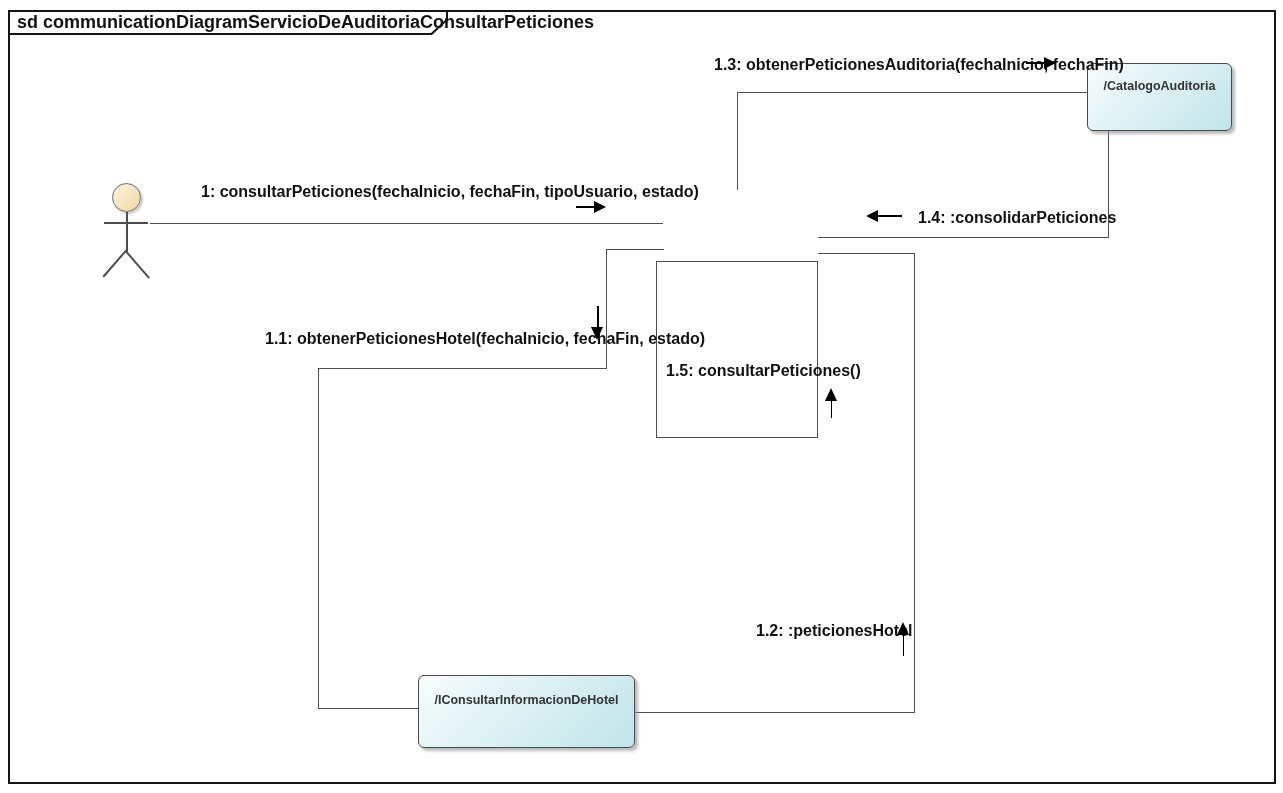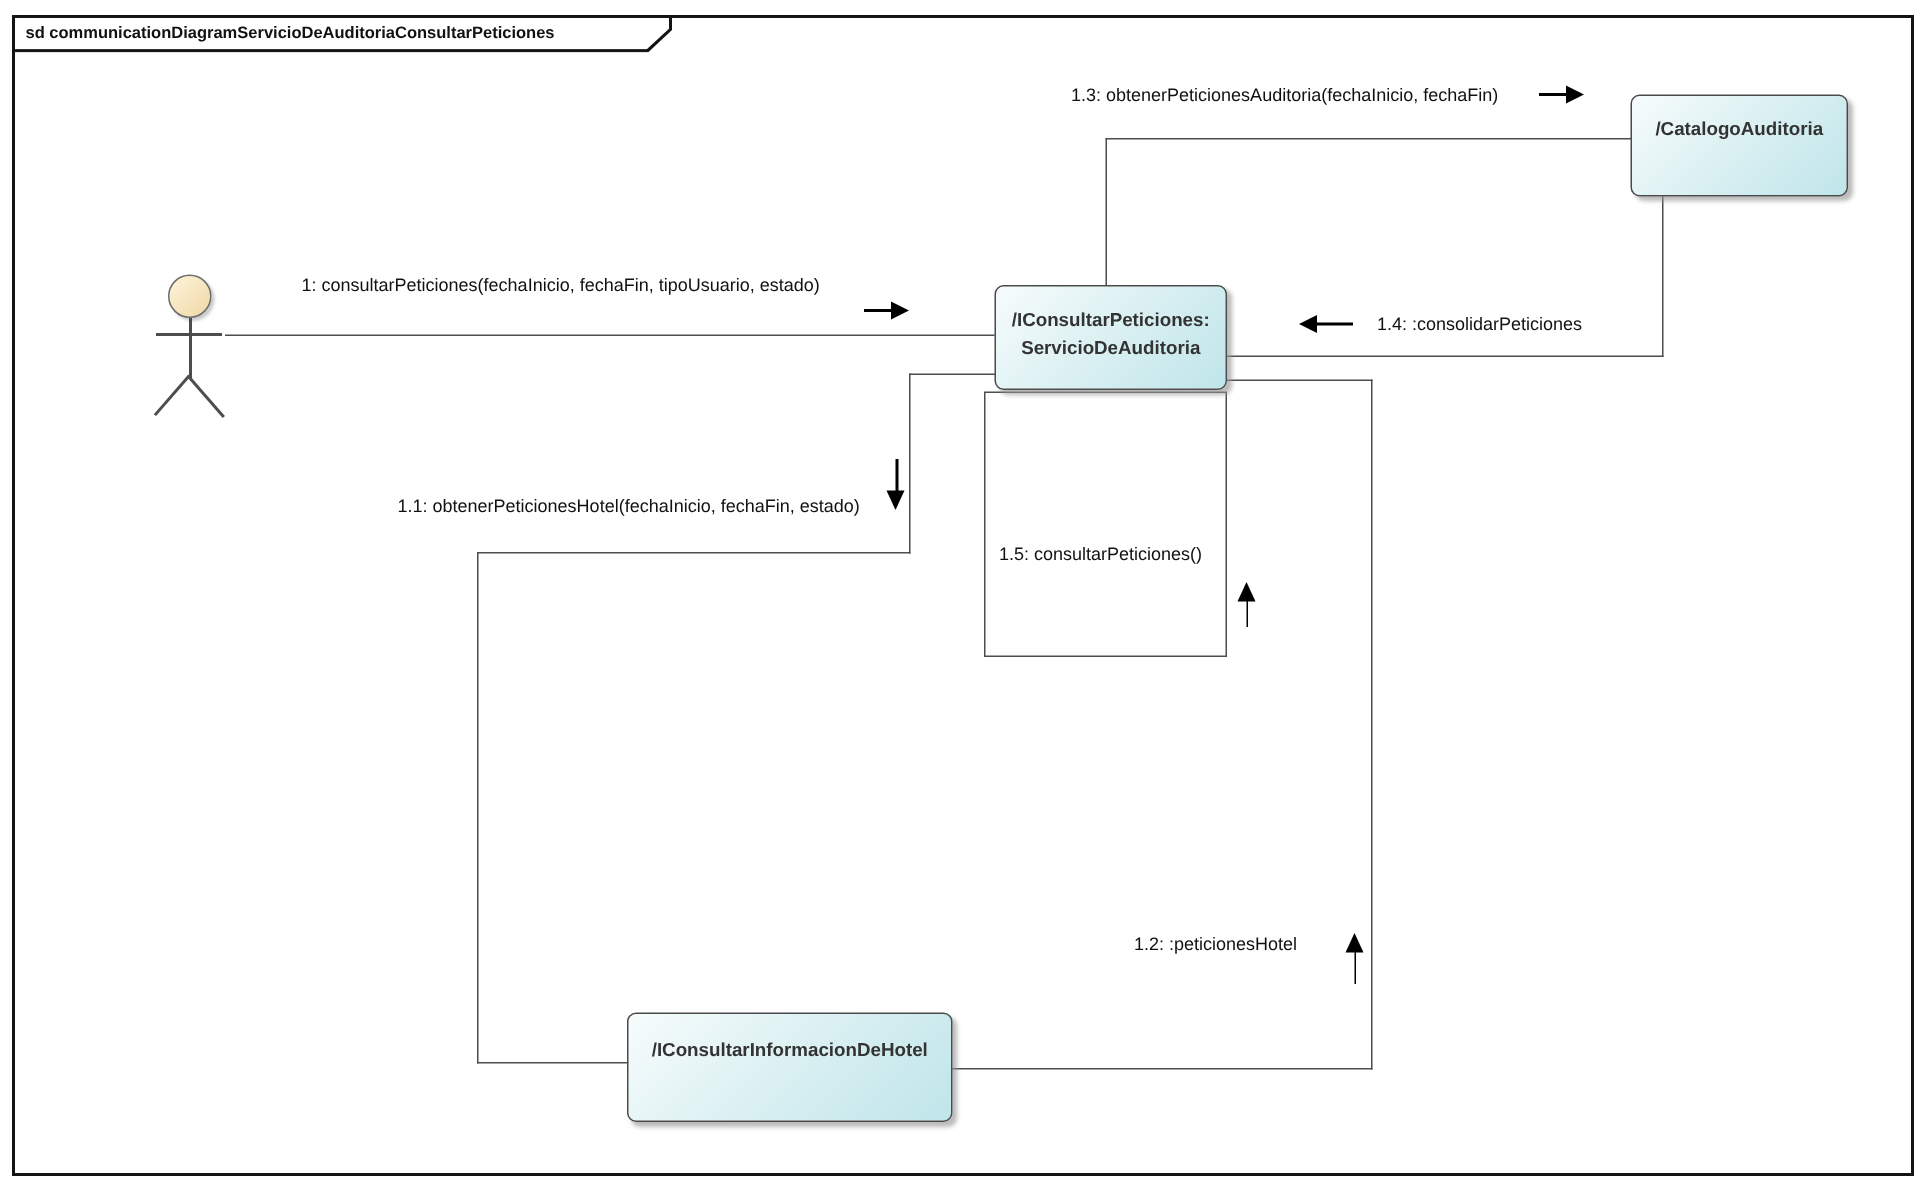--- a/index.html
+++ b/index.html
@@ -18,21 +18,21 @@
   body{background:#ffffff;font-family:"Liberation Sans","DejaVu Sans",sans-serif;}
   .canvas{position:relative;width:1283px;height:793px;background:#ffffff;overflow:hidden;}
 
   
   .uml-frame{position:absolute;left:8px;top:10px;width:1268px;height:774px;border:2px solid var(--frame-border);}
   .frame-tab{position:absolute;left:8px;top:10px;width:440px;height:25px;z-index:5;}
   .tab-bg{position:absolute;inset:0;background:var(--frame-border);
           clip-path:polygon(0 0,100% 0,100% 40%,calc(100% - 16px) 100%,0 100%);}
   .tab-fill{position:absolute;left:2px;top:2px;right:2px;bottom:2px;background:#ffffff;
           clip-path:polygon(0 0,100% 0,100% 34%,calc(100% - 15px) 100%,0 100%);}
-  .tab-text{position:absolute;left:9px;top:0;line-height:24px;font-size:11px;font-weight:bold;color:var(--label-color);white-space:nowrap;}
+  .tab-text{position:absolute;left:9px;top:0;line-height:24px;font-size:18px;font-weight:bold;color:var(--label-color);white-space:nowrap;}
 
   
   .seg{position:absolute;background:var(--link-line);}
   .seg.h{height:1.3px;}
   .seg.v{width:1.3px;}
   .self-loop{position:absolute;left:656px;top:261px;width:162px;height:177px;border:1.3px solid var(--link-line);background:transparent;z-index:1;}
 
   
   .obj{position:absolute;border:1.5px solid var(--object-border);border-radius:6px;
        background:linear-gradient(135deg,var(--object-fill-top) 0%,#ddf1f3 45%,var(--object-fill-bottom) 100%);
@@ -48,21 +48,21 @@
   .actor-head{position:absolute;left:112px;top:183px;width:29px;height:29px;border-radius:50%;
       border:1.5px solid #6b6b6b;background:linear-gradient(135deg,var(--actor-head-top) 0%,var(--actor-head-bottom) 100%);
       box-shadow:2px 2px 2px rgba(170,170,170,0.6);}
   .actor-body{position:absolute;left:126px;top:212px;width:1.5px;height:40px;background:var(--link-line);}
   .actor-arms{position:absolute;left:104px;top:222px;width:44px;height:1.5px;background:var(--link-line);}
   .actor-leg{position:absolute;left:126.5px;top:251px;width:35px;height:1.5px;background:var(--link-line);transform-origin:0 0;}
   .leg-left{transform:rotate(131deg);}
   .leg-right{transform:rotate(49deg);}
 
   
-  .msg-label{position:absolute;font-size:12px;color:var(--label-color);white-space:nowrap;z-index:4;}
+  .msg-label{position:absolute;font-size:16px;color:var(--label-color);white-space:nowrap;z-index:4;font-weight:bold;}
   .arr{position:absolute;z-index:4;}
   .arr-stem-h{position:absolute;background:var(--arrow);height:1.6px;}
   .arr-stem-v{position:absolute;background:var(--arrow);width:1.6px;}
   .head-right{position:absolute;width:0;height:0;border-left:12px solid var(--arrow);border-top:6px solid transparent;border-bottom:6px solid transparent;}
   .head-left{position:absolute;width:0;height:0;border-right:12px solid var(--arrow);border-top:6px solid transparent;border-bottom:6px solid transparent;}
   .head-down{position:absolute;width:0;height:0;border-top:13px solid var(--arrow);border-left:6.5px solid transparent;border-right:6.5px solid transparent;}
   .head-up{position:absolute;width:0;height:0;border-bottom:13px solid var(--arrow);border-left:6.5px solid transparent;border-right:6.5px solid transparent;}
 </style>
 </head>
 <body>
@@ -97,24 +97,20 @@
   <div class="self-loop"></div>
 
   <div class="actor">
     <div class="actor-head"></div>
     <div class="actor-body"></div>
     <div class="actor-arms"></div>
     <div class="actor-leg leg-left"></div>
     <div class="actor-leg leg-right"></div>
   </div>
 
-  <div class="obj obj-servicio">
-    <span>/IConsultarPeticiones:</span>
-    <span>ServicioDeAuditoria</span>
-  </div>
   <div class="obj obj-hotel">
     <span>/IConsultarInformacionDeHotel</span>
   </div>
   <div class="obj obj-catalogo">
     <span>/CatalogoAuditoria</span>
   </div>
 
   <div class="msg-label" style="left:201px;top:183px;">1: consultarPeticiones(fechaInicio, fechaFin, tipoUsuario, estado)</div>
   <div class="arr">
     <div class="arr-stem-h" style="left:576px;top:206px;width:19px;"></div>

